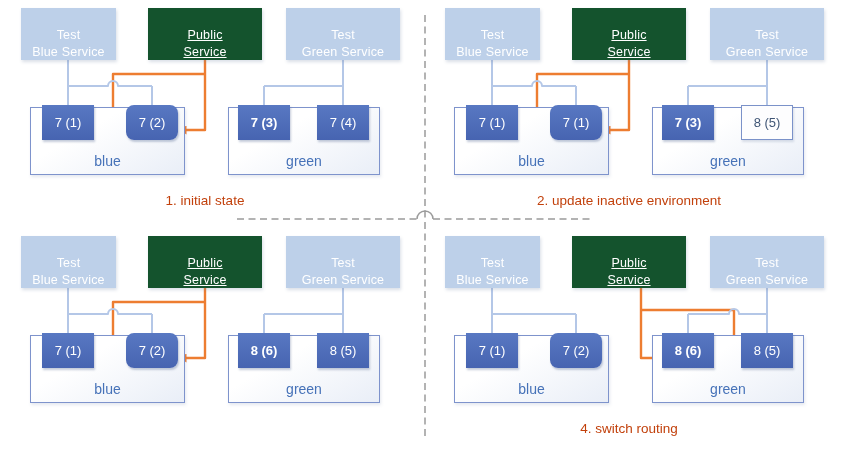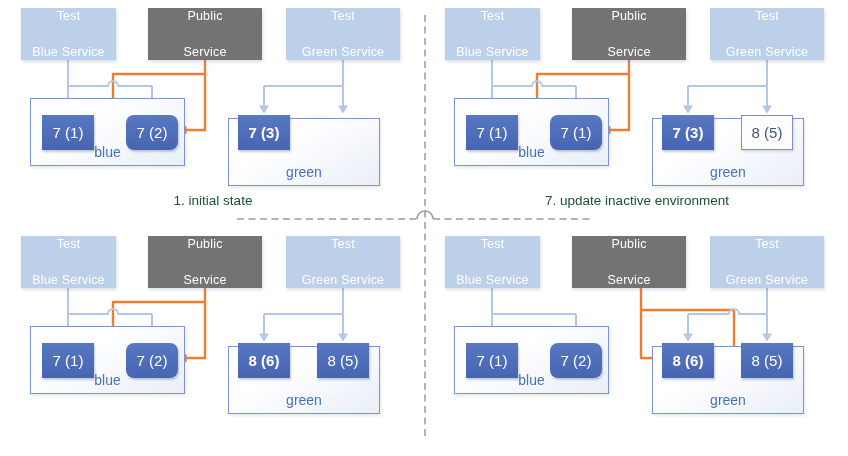--- a/index.html
+++ b/index.html
@@ -8,58 +8,58 @@
     font-family:"Liberation Sans",sans-serif;background:#ffffff;
   }
   .quadrant{position:absolute;width:424px;height:228px;}
   .wires,#divider-layer{position:absolute;left:0;top:0;pointer-events:none;}
   .wb{stroke:#b4c7e7;stroke-width:2;fill:none;stroke-linejoin:round;}
   .wo{stroke:#ed7d31;stroke-width:2.4;fill:none;stroke-linejoin:round;}
   .dash{stroke:#9b9b9b;stroke-width:1.5;fill:none;stroke-dasharray:7 4.5;}
   .hop{stroke:#9b9b9b;stroke-width:1.5;fill:none;}
   .svc{
     position:absolute;top:8px;height:52px;box-sizing:border-box;
-    display:flex;flex-direction:column;justify-content:space-between;text-align:center;
+    display:flex;flex-direction:column;justify-content:flex-end;text-align:center;
     color:#ffffff;font-size:12.5px;line-height:1.32;letter-spacing:.2px;
     box-shadow:1px 2px 3px rgba(110,130,165,.25);
   }
   .svc.light{background:#bdd0e9;}
-  .svc.mid{background:#737373;}
+  .svc.mid{background:#14532d;text-decoration:underline;}
   .svc .l{display:block;}
   .pos-tb{left:21px;width:95px;}
   .pos-ps{left:148px;width:114px;}
   .pos-tg{left:286px;width:114px;}
   .env{
-    position:absolute;top:98px;height:68px;box-sizing:border-box;
+    position:absolute;top:107px;height:68px;box-sizing:border-box;
     border:1.3px solid #7e93cc;
     background:linear-gradient(150deg,#ffffff 35%,#e9eef7 100%);
     box-shadow:1px 2px 3px rgba(110,130,165,.18);
   }
   .env-blue{left:30px;width:155px;}
-  .env-green{left:228px;width:152px;margin-top:20px;}
+  .env-green{left:228px;width:152px;}
   .env-label{
     position:absolute;bottom:5px;left:0;width:100%;text-align:center;
     color:#4672b8;font-size:14px;
   }
   .pod{
-    position:absolute;top:115px;width:52px;height:35px;box-sizing:border-box;
-    display:flex;align-items:center;justify-content:center;font-size:15px;
+    position:absolute;top:105px;width:52px;height:35px;box-sizing:border-box;
+    display:flex;align-items:center;justify-content:center;font-size:13px;
   }
   .pod.filled{
     background:linear-gradient(180deg,#5878c2,#4764b1);color:#ffffff;
     box-shadow:1px 2px 2px rgba(90,110,150,.35);
   }
   .pod.outlined{
     background:#fdfdfe;border:1px solid #7b92c9;color:#3f5575;
     box-shadow:1px 2px 2px rgba(90,110,150,.2);
   }
   .p1{left:42px;} .p2{left:126px;border-radius:8px;} .p3{left:238px;font-weight:bold;} .p4{left:317px;}
   .caption{
-    position:absolute;top:193px;left:8px;width:410px;text-align:center;
-    color:#14532d;font-size:13.5px;
+    position:absolute;top:193px;left:0;width:410px;text-align:center;
+    color:#c2410c;font-size:13.5px;
   }
 </style>
 </head>
 <body>
 
 <div id="canvas">
 
   <svg id="divider-layer" width="848" height="456" viewBox="0 0 848 456">
     <path class="dash" d="M425,15 V440"></path>
     <path class="dash" d="M237,219 H417 M433,219 H594"></path>
@@ -99,20 +99,21 @@
     </div>
     <div class="env env-blue">
       <div class="env-label">blue</div>
     </div>
     <div class="env env-green">
       <div class="env-label">green</div>
     </div>
     <div class="pod p1 filled">7 (1)</div>
     <div class="pod p2 filled">7 (2)</div>
     <div class="pod p3 filled">7 (3)</div>
+    <div class="pod p4 filled">7 (4)</div>
     <div class="caption">1. initial state</div>
   </div>
 
   <div class="quadrant" style="left:424px;top:0">
     <svg class="wires" width="424" height="228" viewBox="0 0 424 228">
       <defs>
         <marker id="q2o" viewBox="0 0 8 9" refX="0.5" refY="4.5" markerWidth="8" markerHeight="9" markerUnits="userSpaceOnUse" orient="auto">
             <path d="M0,0 L7.5,4.5 L0,9 Z" fill="#ed7d31"></path>
           </marker>
         <marker id="q2b" viewBox="0 0 8 9" refX="0.5" refY="4.5" markerWidth="9" markerHeight="10" markerUnits="userSpaceOnUse" orient="auto">
@@ -143,21 +144,21 @@
     <div class="env env-blue">
       <div class="env-label">blue</div>
     </div>
     <div class="env env-green">
       <div class="env-label">green</div>
     </div>
     <div class="pod p1 filled">7 (1)</div>
     <div class="pod p2 filled">7 (1)</div>
     <div class="pod p3 filled">7 (3)</div>
     <div class="pod p4 outlined">8 (5)</div>
-    <div class="caption">7. update inactive environment</div>
+    <div class="caption">2. update inactive environment</div>
   </div>
 
   <div class="quadrant" style="left:0;top:228px">
     <svg class="wires" width="424" height="228" viewBox="0 0 424 228">
       <defs>
         <marker id="q3o" viewBox="0 0 8 9" refX="0.5" refY="4.5" markerWidth="8" markerHeight="9" markerUnits="userSpaceOnUse" orient="auto">
             <path d="M0,0 L7.5,4.5 L0,9 Z" fill="#ed7d31"></path>
           </marker>
         <marker id="q3b" viewBox="0 0 8 9" refX="0.5" refY="4.5" markerWidth="9" markerHeight="10" markerUnits="userSpaceOnUse" orient="auto">
             <path d="M0,0 L7.5,4.5 L0,9 Z" fill="#b4c7e7"></path>
@@ -230,15 +231,16 @@
     <div class="env env-blue">
       <div class="env-label">blue</div>
     </div>
     <div class="env env-green">
       <div class="env-label">green</div>
     </div>
     <div class="pod p1 filled">7 (1)</div>
     <div class="pod p2 filled">7 (2)</div>
     <div class="pod p3 filled">8 (6)</div>
     <div class="pod p4 filled">8 (5)</div>
+    <div class="caption">4. switch routing</div>
   </div>
 
 </div>
 
 </body></html>

